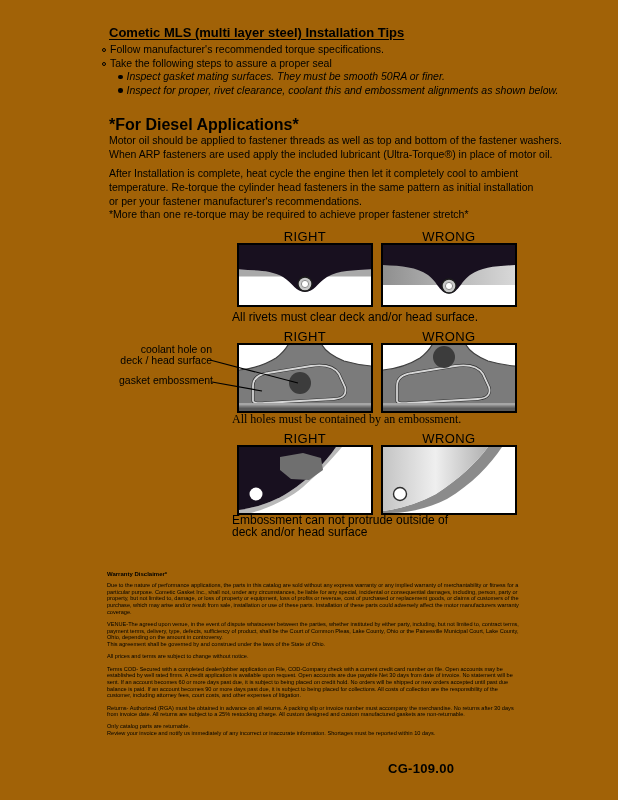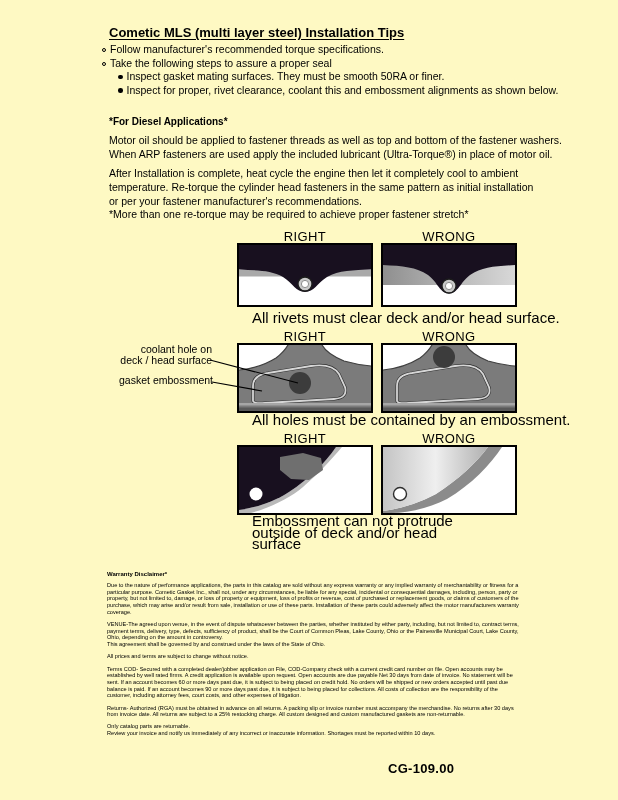--- a/index.html
+++ b/index.html
@@ -3,43 +3,43 @@
 <meta charset="utf-8">
 <style>
   :root{
     --steel-dark:#18101f;
     --gasket-gray:#7b7b7b;
     --deck-gray:#a9a9a9;
   }
   *{box-sizing:border-box;}
   html,body{margin:0;padding:0;background:#fff;}
   .page{
-    position:relative;width:618px;height:800px;background:#fef9c3;
+    position:relative;width:618px;height:800px;background:#a16207;
     font-family:"Liberation Sans", sans-serif;color:#000;overflow:hidden;
   }
   .abs{position:absolute;}
   .page-title{
     left:109px;top:25px;font-size:13px;font-weight:bold;
     text-decoration:underline;text-underline-offset:2px;
   }
   .tips{left:102px;top:43px;font-size:10.5px;line-height:13.6px;width:470px;}
   .tip-row{white-space:nowrap;}
-  .tip-sub{padding-left:16px;}
+  .tip-sub{padding-left:16px;font-style:italic;}
   .bullet-o{display:inline-block;width:4px;height:4px;border:1px solid #000;border-radius:50%;margin-right:4px;vertical-align:1px;}
   .bullet-f{display:inline-block;width:4.5px;height:4.5px;background:#000;border-radius:50%;margin-right:4px;vertical-align:1px;}
-  .diesel-heading{left:109px;top:116px;font-size:10px;font-weight:bold;}
+  .diesel-heading{left:109px;top:116px;font-size:16px;font-weight:bold;}
   .body-para{left:109px;font-size:10.5px;line-height:13.8px;white-space:pre-line;width:480px;}
   .para1{top:134px;}
   .para2{top:167px;}
   .note{top:208px;}
   .col-label{width:136px;text-align:center;font-size:13px;letter-spacing:0.4px;}
   .dbox{width:136px;border:2px solid #000;background:#fff;}
   .dbox svg{display:block;width:100%;height:100%;}
   .h64{height:64px;} .h70{height:70px;}
-  .caption{font-size:15px;line-height:11.5px;left:252px;}
+  .caption{font-size:12px;line-height:11.5px;left:232px;}
   .anno{font-size:10.5px;line-height:11.3px;text-align:right;}
   .fill-dark{fill:var(--steel-dark);}
   .fill-gasket{fill:var(--gasket-gray);}
   .fill-deck{fill:var(--deck-gray);}
   .leader{stroke:#000;stroke-width:1.2px;}
   .legal{left:107px;top:571px;width:414px;}
   .legal h4{margin:0 0 5px 0;font-size:6px;}
   .legal p{margin:0 0 5.5px 0;font-size:5.6px;line-height:6.7px;white-space:pre-line;}
   .footer-code{left:388px;top:761px;font-size:13px;letter-spacing:0.3px;font-weight:bold;}
 </style>
@@ -127,21 +127,21 @@
       <rect x="0" y="58" width="132" height="2.5" fill="#a6a6a6"></rect>
       <rect x="0" y="62.5" width="132" height="3.5" fill="#595959"></rect>
     </svg>
   </div>
 
   <svg class="abs" style="left:205px;top:352px;pointer-events:none;" width="100" height="45">
     <line class="leader" x1="5" y1="8" x2="93" y2="31"></line>
     <line class="leader" x1="7" y1="30" x2="57" y2="39"></line>
   </svg>
 
-  <div class="abs caption" style="top:414px;">All holes must be contained by an embossment.</div>
+  <div class="abs caption" style="top:414px;font-family:Liberation Serif, serif;">All holes must be contained by an embossment.</div>
 
   <div class="abs col-label" style="left:237px;top:431px;">RIGHT</div>
   <div class="abs col-label" style="left:381px;top:431px;">WRONG</div>
 
   <div class="abs dbox h70" style="left:237px;top:445px;">
     <svg viewBox="0 0 132 66" preserveAspectRatio="none">
       <rect x="0" y="0" width="132" height="66" fill="#ffffff"></rect>
       <path d="M97,0 C87,15 70,32 50,45 C33,56 15,61 0,63 L0,66 L12,66 C33,60 51,51 64,40 C78,28 92,13 103,0 Z" fill="#b9b9b9"></path>
       <path class="fill-dark" d="M0,0 L97,0 C87,15 70,32 50,45 C33,56 15,61 0,63 Z"></path>
       <polygon points="41,10 64,6 82,11 84,23 70,33 52,32 41,23" fill="#6f6f6f"></polygon>

